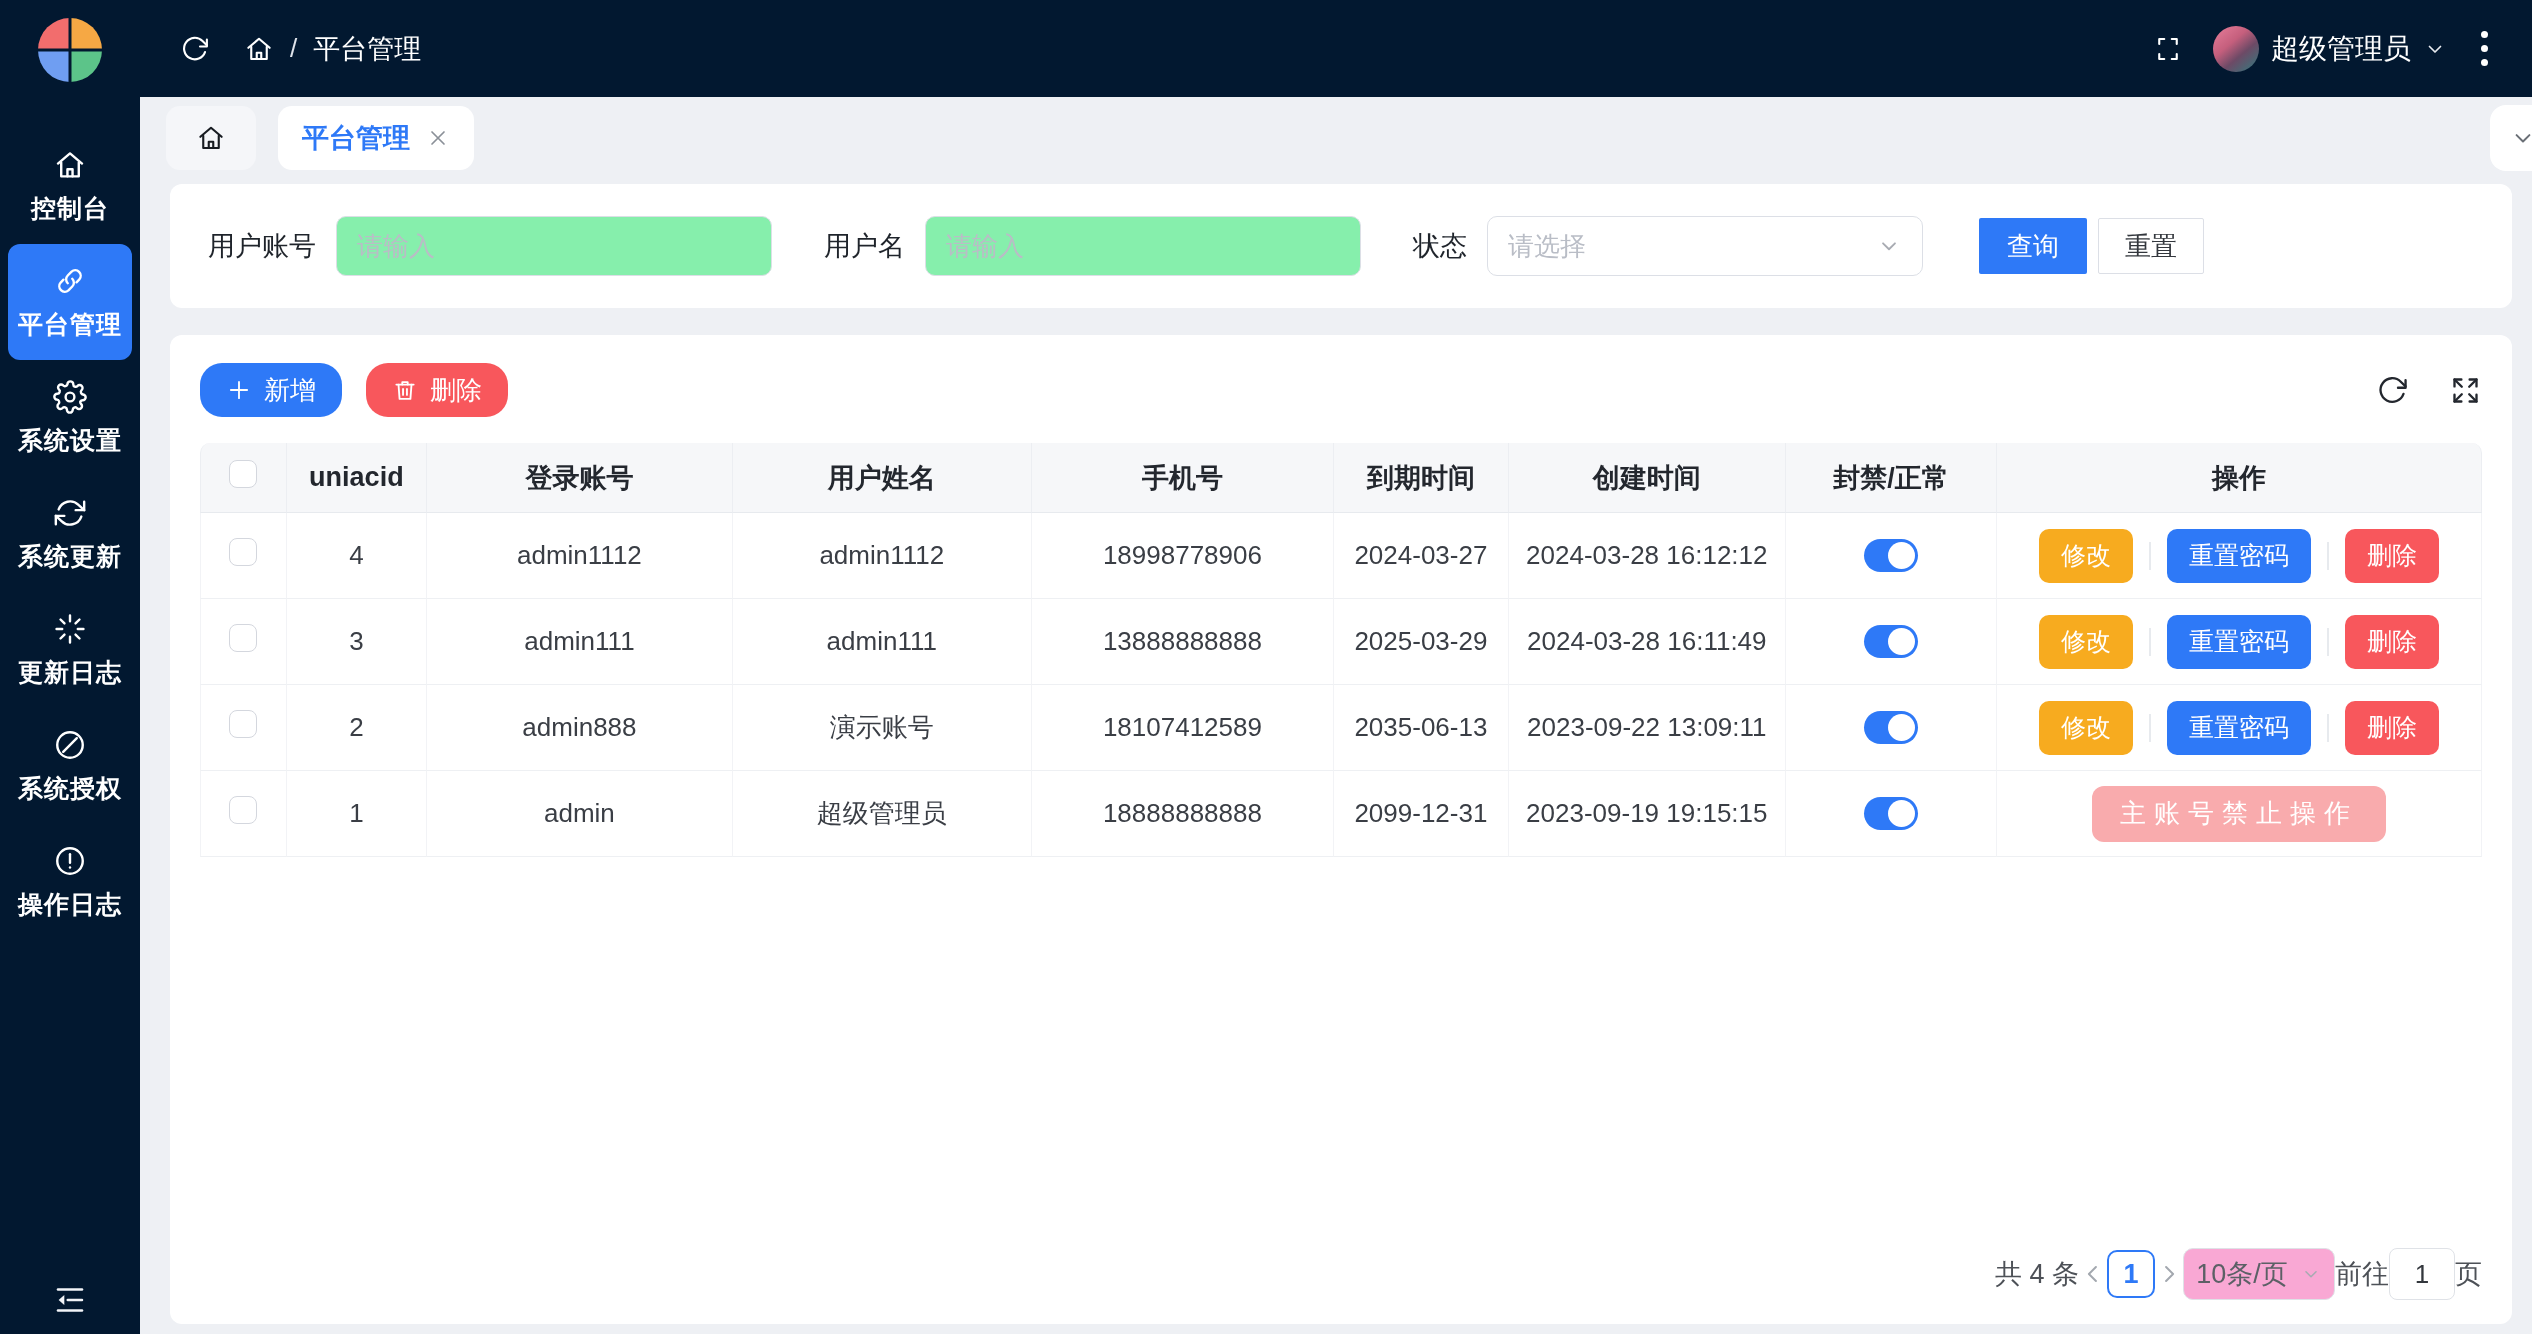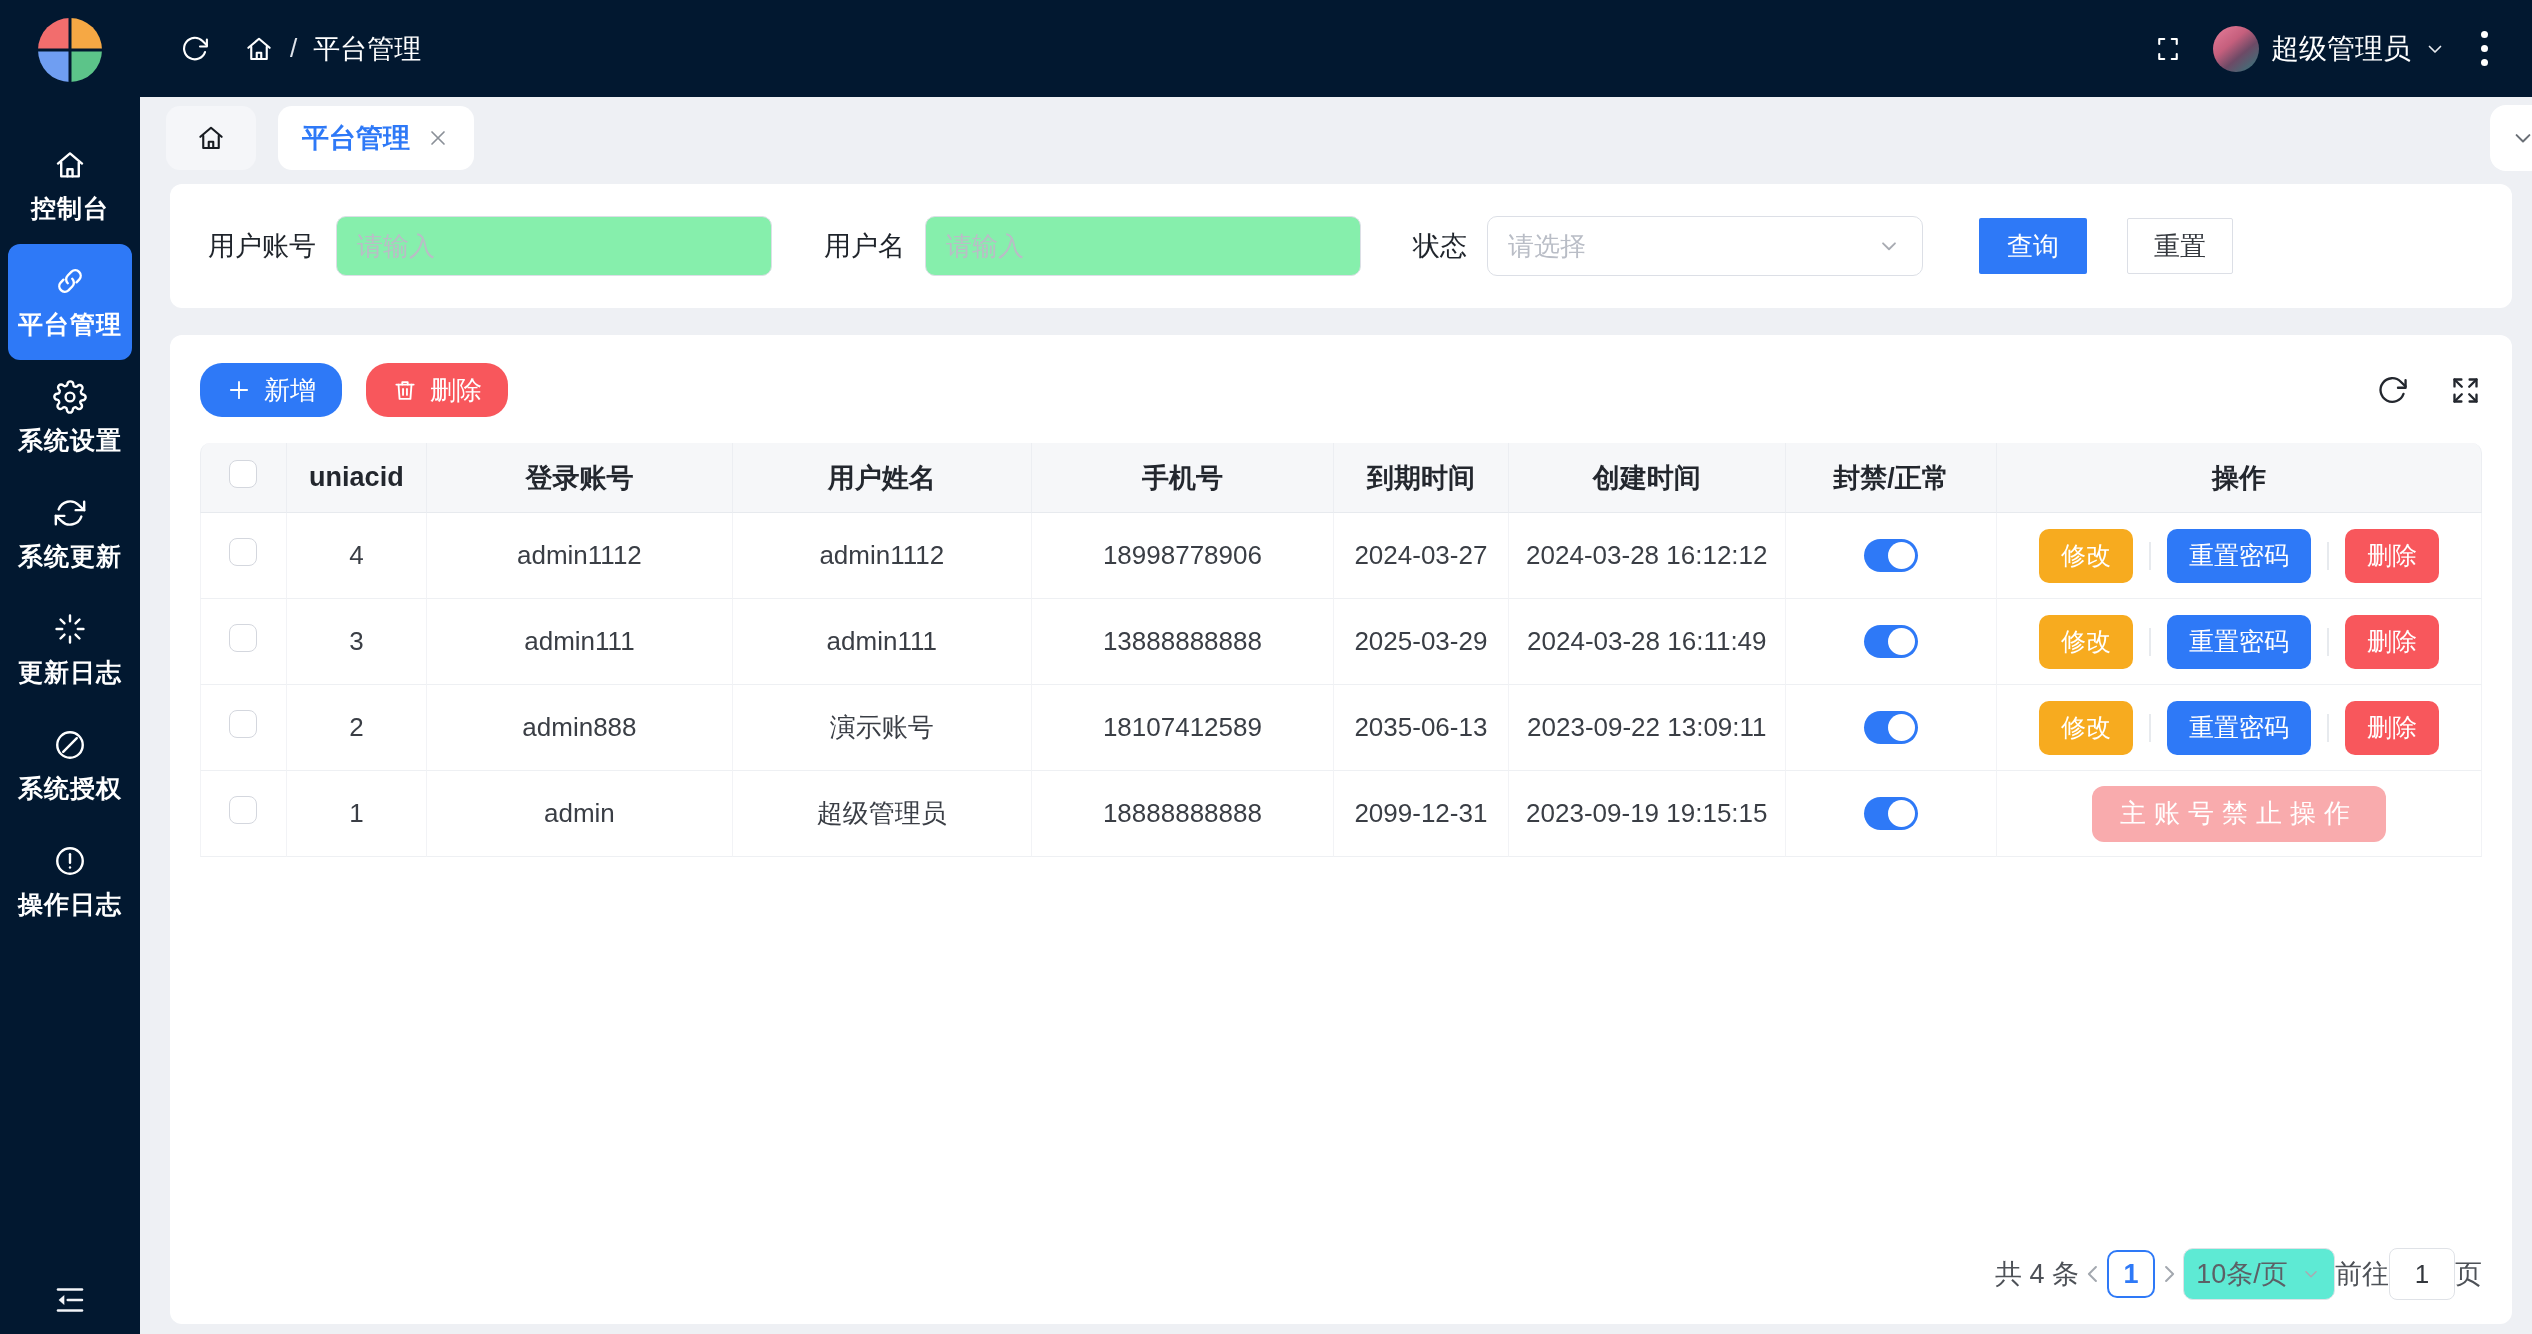--- a/index.html
+++ b/index.html
@@ -71,21 +71,21 @@
           font-family:inherit}
   .tinput::placeholder{color:#b9bdc6}
   .select{width:436px;height:60px;border:1px solid var(--border);border-radius:10px;
           display:flex;align-items:center;justify-content:space-between;padding:0 20px;
           font-size:26px;color:#b9bdc6;background:#fff;cursor:pointer}
   .select .i{width:26px;height:26px;color:#a8abb2}
   .gap52{margin-left:52px}
   .btn{border:none;border-radius:2px;font-size:26px;height:56px;display:inline-flex;
        align-items:center;justify-content:center;cursor:pointer;font-family:inherit}
   .btn-primary{background:var(--primary);color:#fff;padding:0 28px;margin-left:56px}
-  .btn-plain{background:#fff;color:#33373d;border:1px solid var(--border);padding:0 26px;margin-left:40px}
+  .btn-plain{background:#fff;color:#33373d;border:1px solid var(--border);padding:0 26px;margin-left:11px}
 
   .table-card{flex:1;margin-top:27px;background:#fff;border-radius:12px;display:flex;
               flex-direction:column;padding:28px 30px 24px 30px;min-height:0}
   .card-toolbar{display:flex;align-items:center}
   .btn-tool{height:54px;display:inline-flex;align-items:center;gap:12px;color:#fff;
             border:none;border-radius:22px;font-size:26px;padding:0 26px;cursor:pointer;font-family:inherit}
   .btn-add{background:var(--primary)}
   .btn-del{background:var(--danger);margin-left:24px}
   .btn-tool .i{width:26px;height:26px}
   .toolbar-icons{margin-left:auto;display:flex;align-items:center;gap:40px;color:#23272e}
@@ -114,21 +114,21 @@
   .a-locked{height:56px;border:none;border-radius:12px;background:var(--pink);color:#fff;
             font-size:26px;letter-spacing:8px;padding:0 28px;font-family:inherit;cursor:not-allowed}
 
   .pagination{margin-top:auto;display:flex;align-items:center;justify-content:flex-end;
               font-size:27px;color:#4d5157;padding-top:20px}
   .pg-arrow{width:28px;height:28px;color:#a3a8af;cursor:pointer}
   .page-num{width:48px;height:48px;border:2px solid var(--primary);color:var(--primary);
             border-radius:10px;display:flex;align-items:center;justify-content:center;
             font-weight:bold;background:#fff;cursor:pointer}
   .page-size{width:152px;height:52px;border:1px solid #dfe2e7;border-radius:10px;display:flex;
-             align-items:center;justify-content:center;gap:12px;background:#5eead4;color:#5c6066;cursor:pointer}
+             align-items:center;justify-content:center;gap:12px;background:#f9a8d4;color:#5c6066;cursor:pointer}
   .page-size .i{width:22px;height:22px;color:#a8abb2}
   .goto-input{width:66px;height:52px;border:1px solid #dfe2e7;border-radius:8px;text-align:center;
               font-size:26px;color:#33373d;outline:none;background:#fff;font-family:inherit}
 </style>
 </head>
 <body>
 
 <aside class="sidebar">
   <div class="logo"></div>
   <nav class="menu" id="menu">

